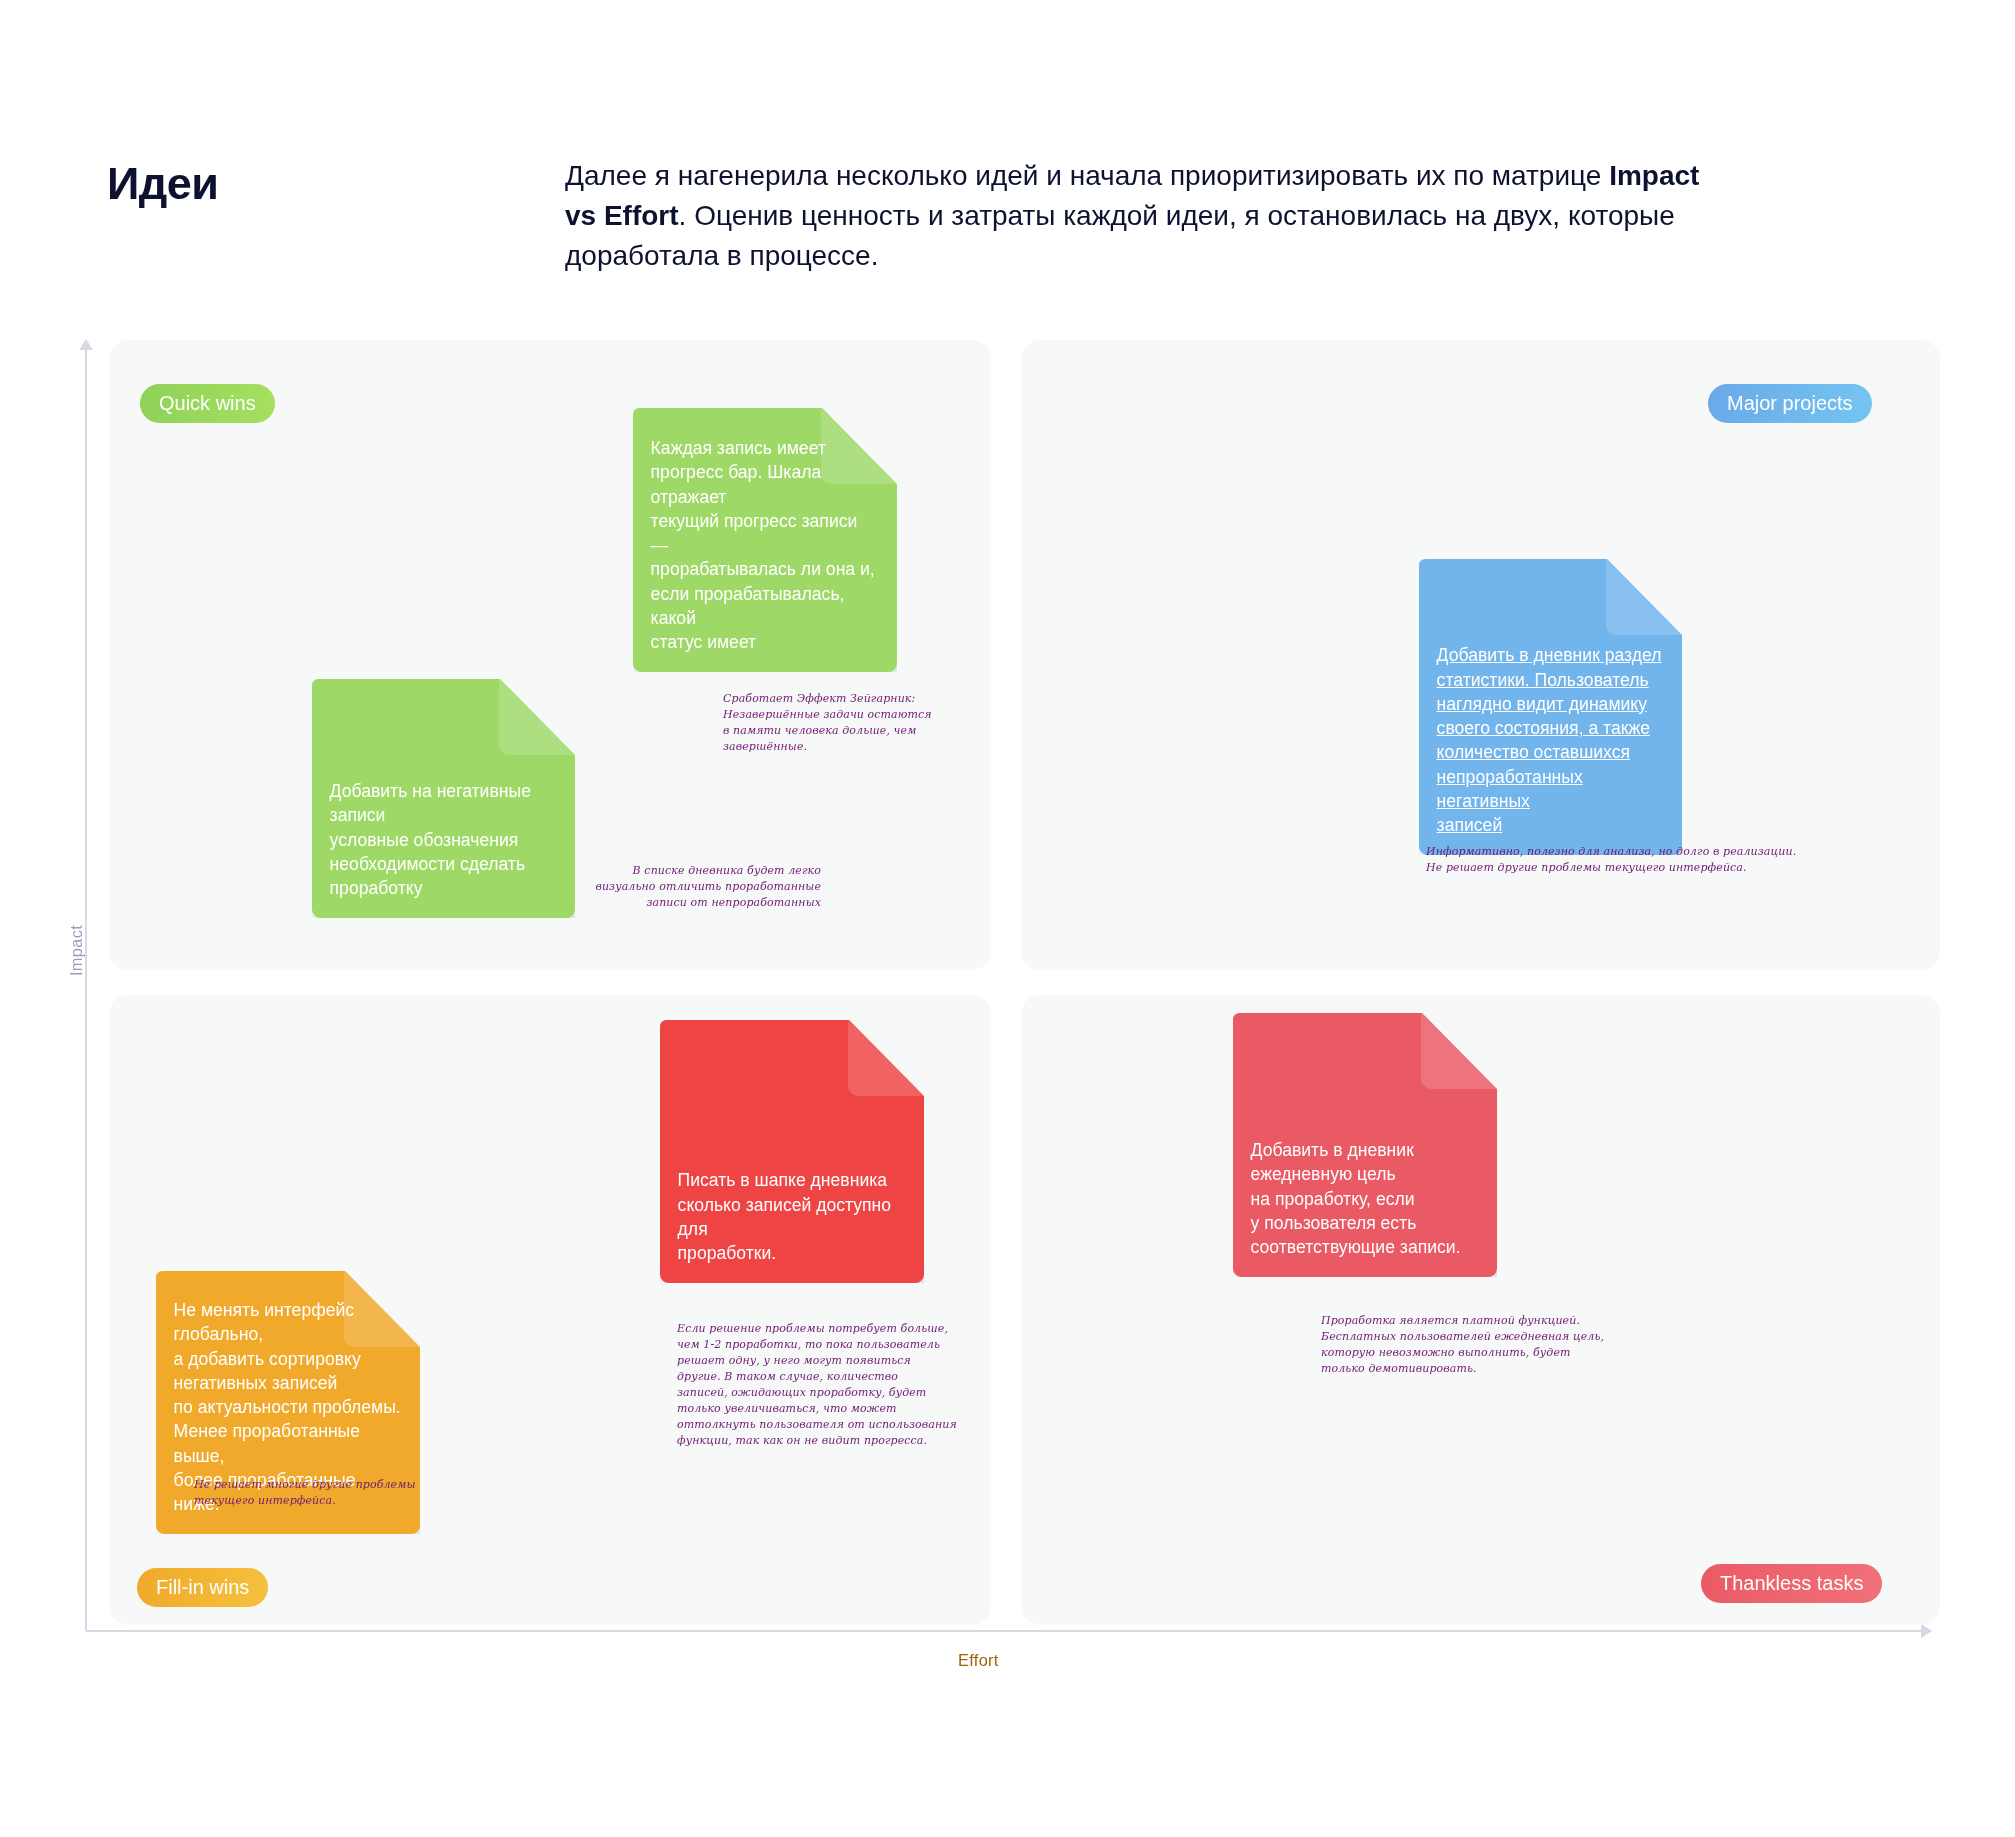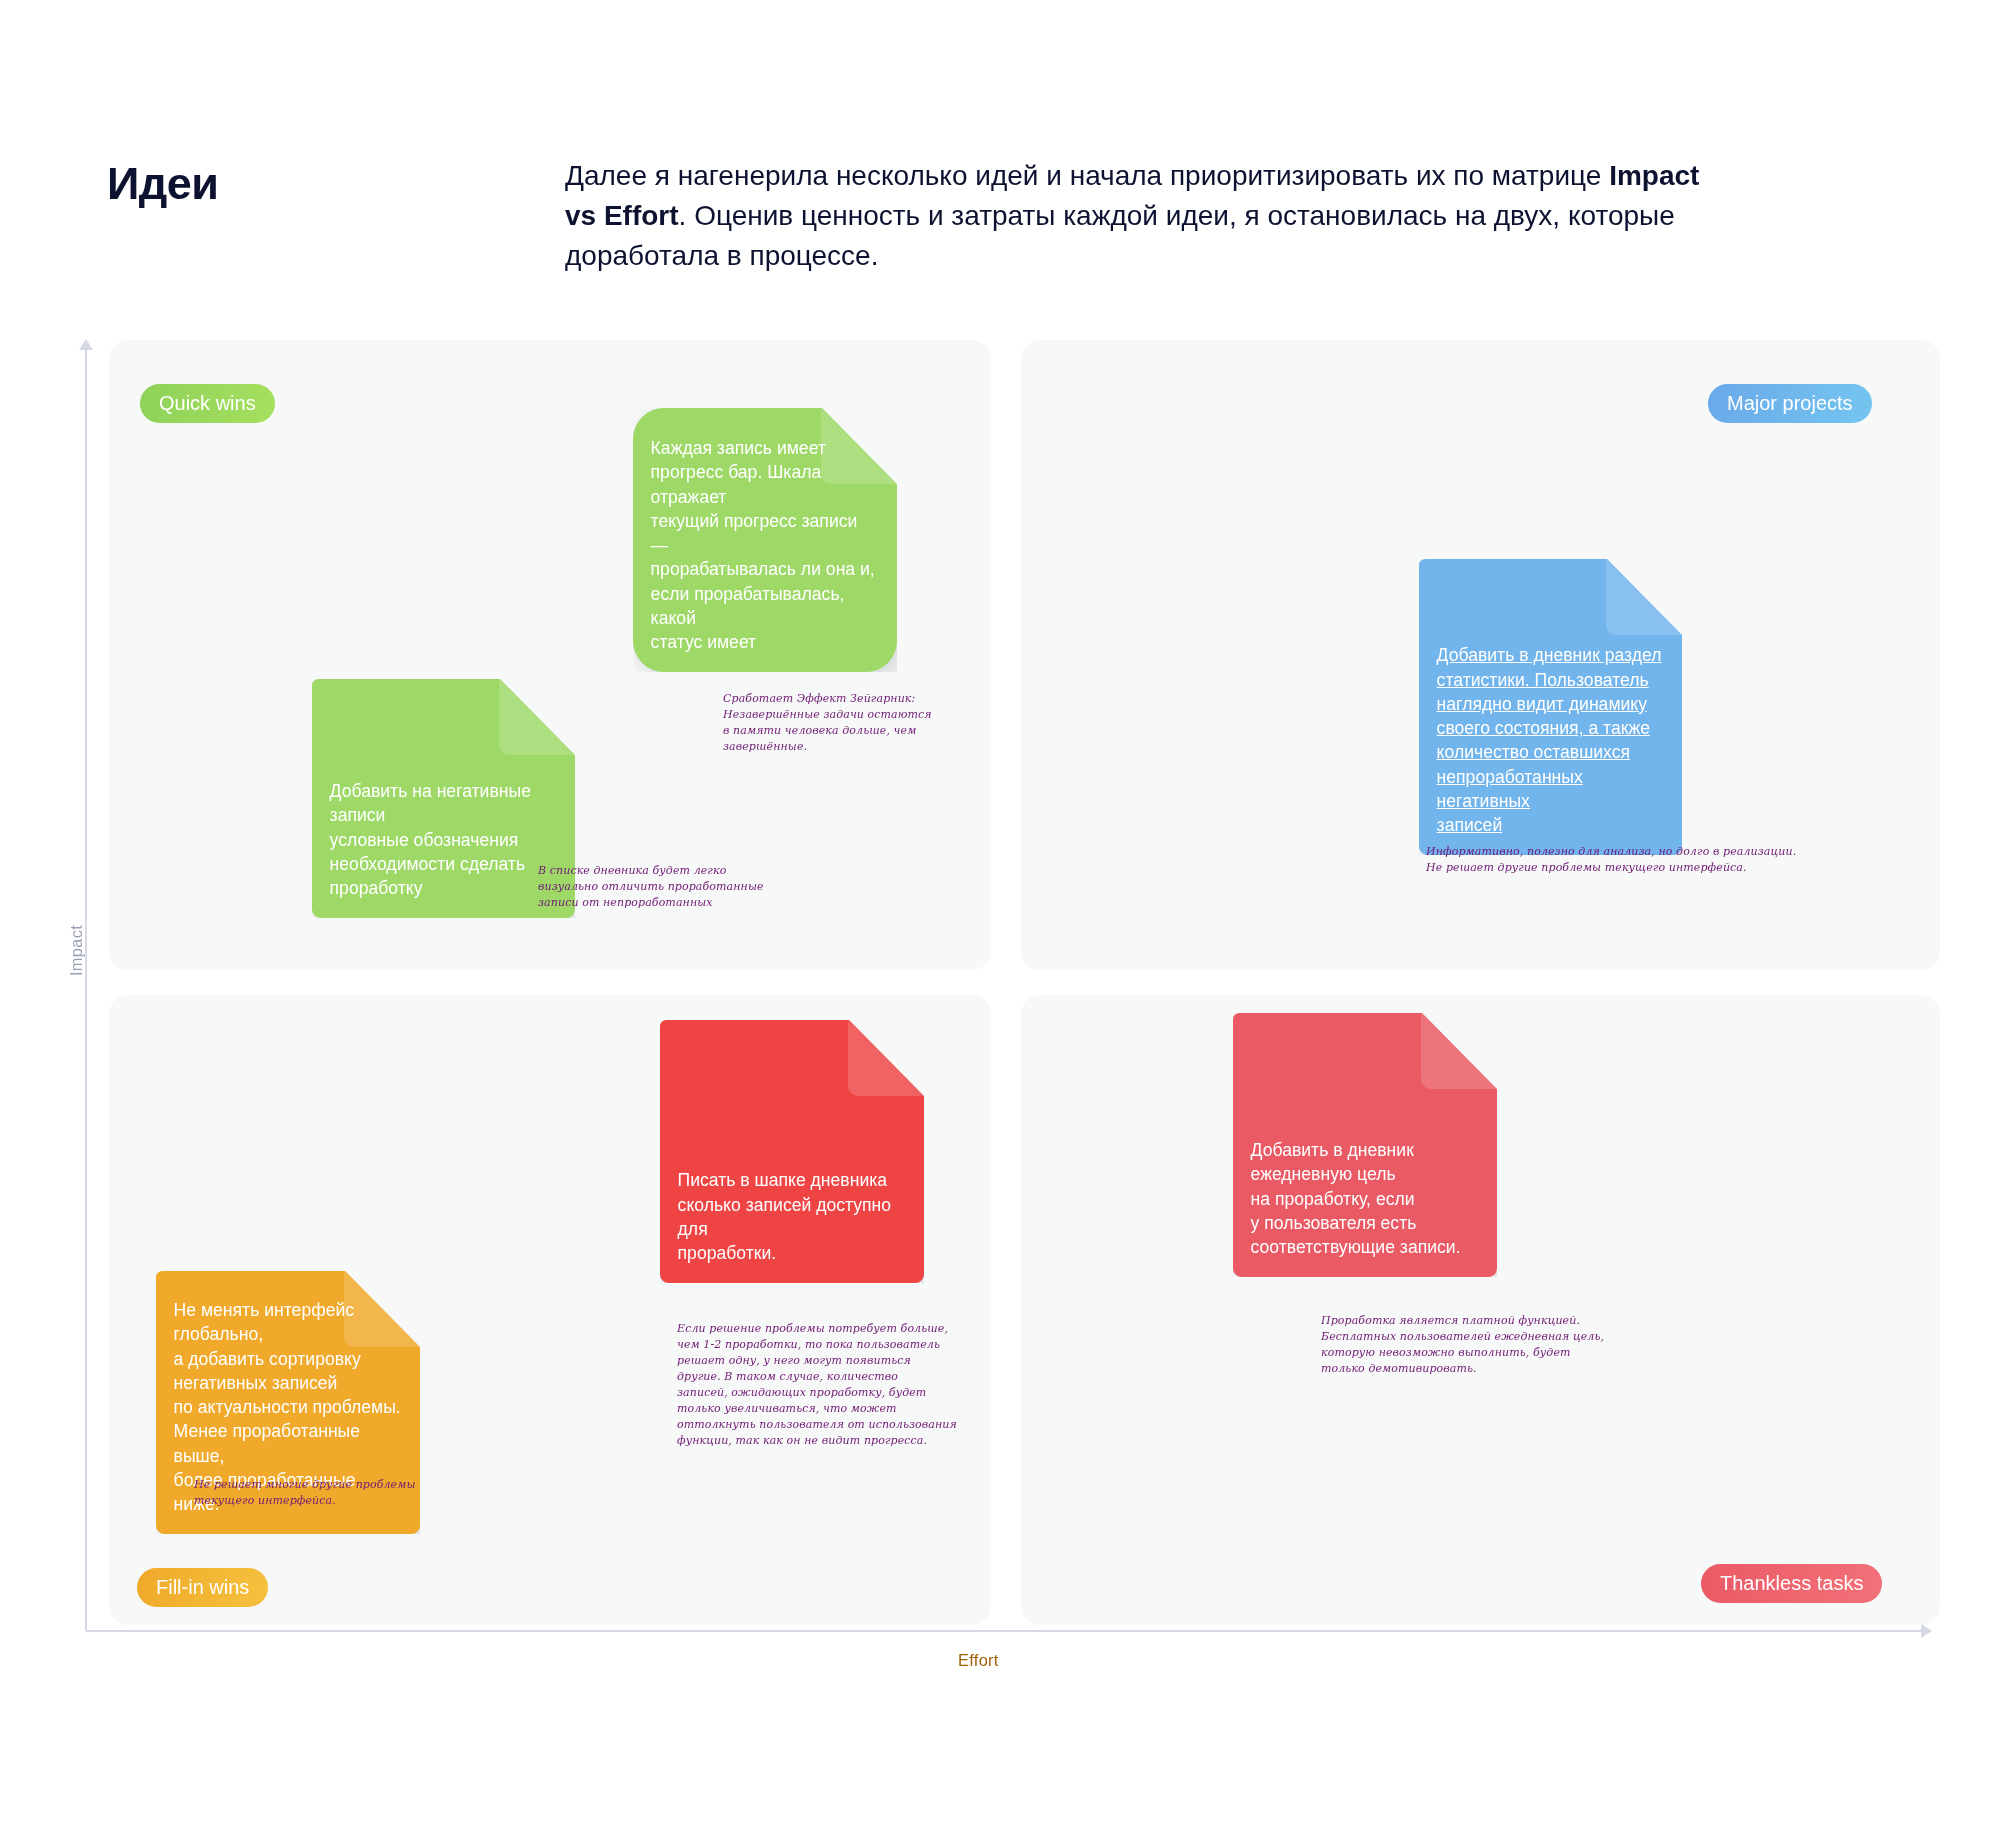--- a/index.html
+++ b/index.html
@@ -109,21 +109,21 @@
   .hand {
     position: absolute;
     font-family: "DejaVu Serif", serif;
     font-style: italic;
     font-size: 11px; line-height: 1.46;
     color: #701a75;
     white-space: pre-line;
     letter-spacing: 0.1px;
   }
   .h1 { left: 723px; top: 691px; width: 296px; }
-  .h2 { left: 538px;  top: 863px; width: 283px; }
+  .h2 { left: 538px;  top: 863px; width: 283px; text-align: right; }
   .h3 { left: 1426px; top: 844px; width: 491px; }
   .h4 { left: 677px; top: 1321px; width: 365px; }
   .h5 { left: 194px;  top: 1477px; width: 302px; }
   .h6 { left: 1321px; top: 1313px; width: 365px; }
 </style>
 </head>
 <body>
 
 <div class="page">
 
@@ -143,21 +143,21 @@
     <div class="quad q-tr"></div>
     <div class="quad q-bl"></div>
     <div class="quad q-br"></div>
   </div>
 
   <div class="badge badge-green b-quick">Quick wins</div>
   <div class="badge badge-blue b-major">Major projects</div>
   <div class="badge badge-orange b-fill">Fill-in wins</div>
   <div class="badge badge-red b-thank">Thankless tasks</div>
 
-  <div class="note n-green note1" style="clip-path: polygon(0px 0px, 189px 0px, 100% 76px, 100% 100%, 0px 100%); border-radius: 31px;">
+  <div class="note n-green note1" style="clip-path: polygon(0px 0px, 189px 0px, 100% 76px, 100% 100%, 0px 100%);">
     <div class="txt">Каждая запись имеет
 прогресс бар. Шкала отражает
 текущий прогресс записи —
 прорабатывалась ли она и,
 если прорабатывалась, какой
 статус имеет</div>
   <div style="position: absolute; right: 0px; top: 0px; width: 76px; height: 76px; background: rgba(255, 255, 255, 0.16); clip-path: polygon(0px 0px, 100% 100%, 0px 100%); border-bottom-left-radius: 10px;"></div>
     </div>
   <div class="hand h1">Сработает Эффект Зейгарник:
 Незавершённые задачи остаются

